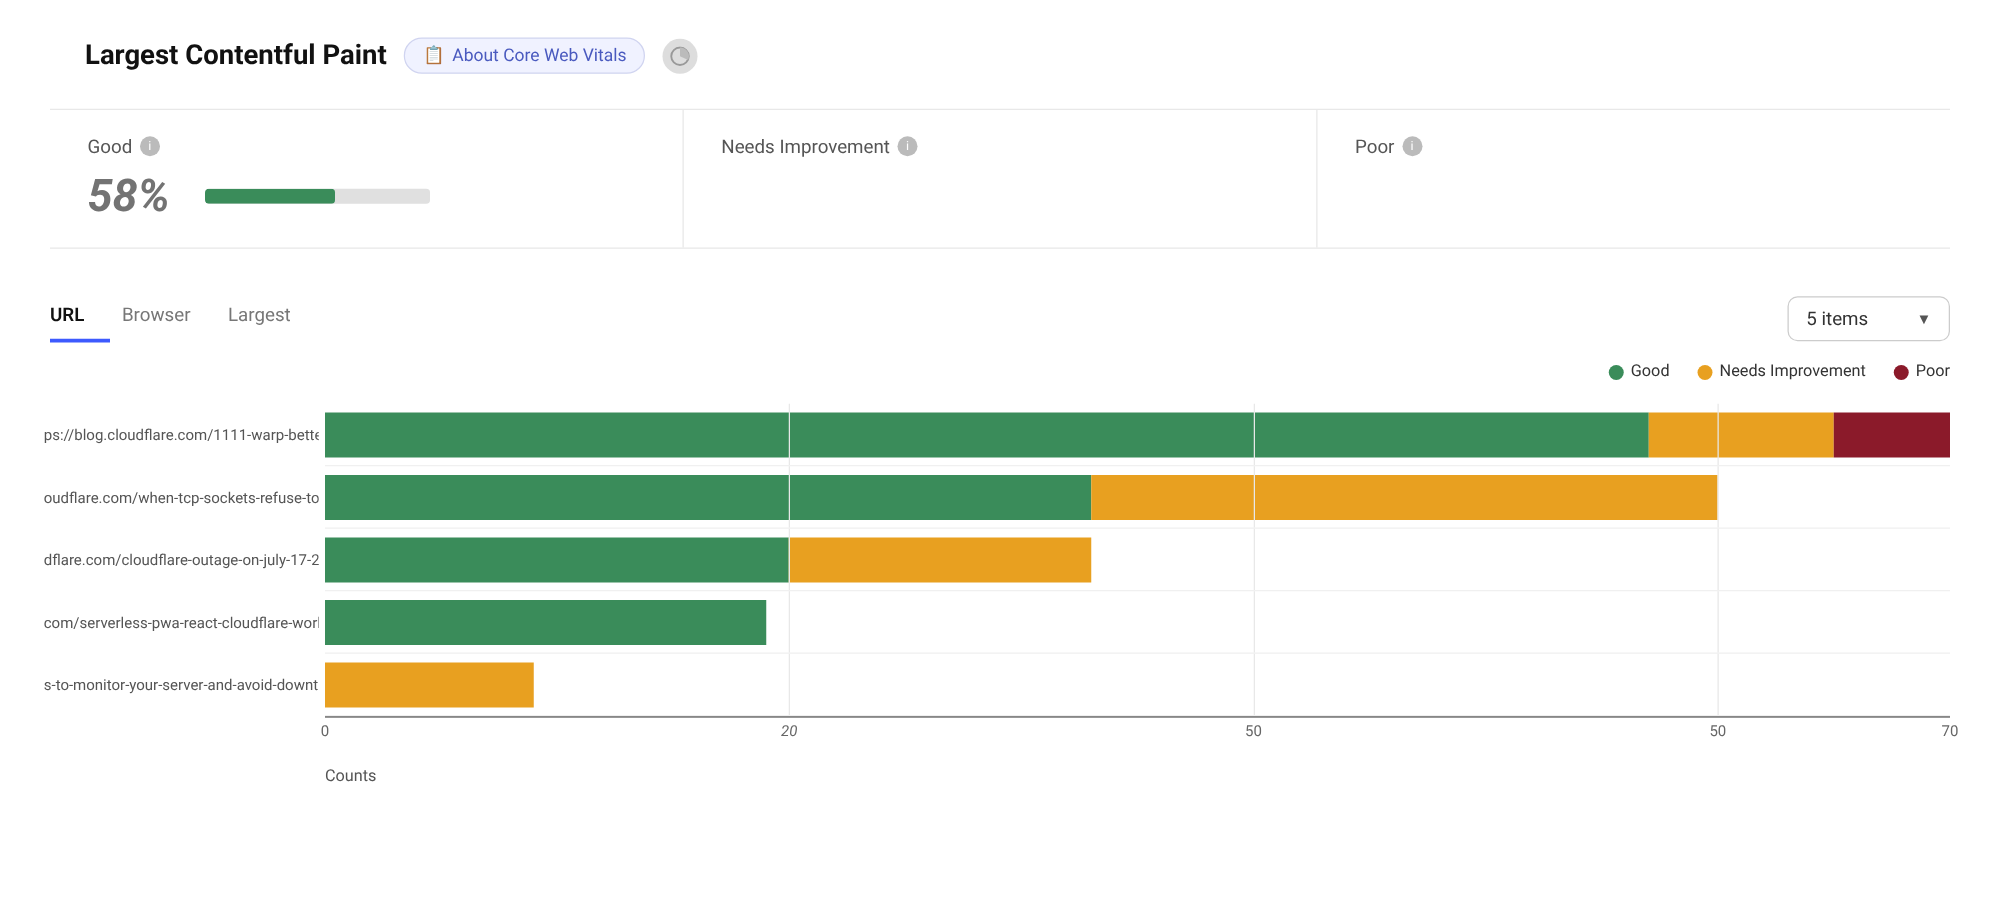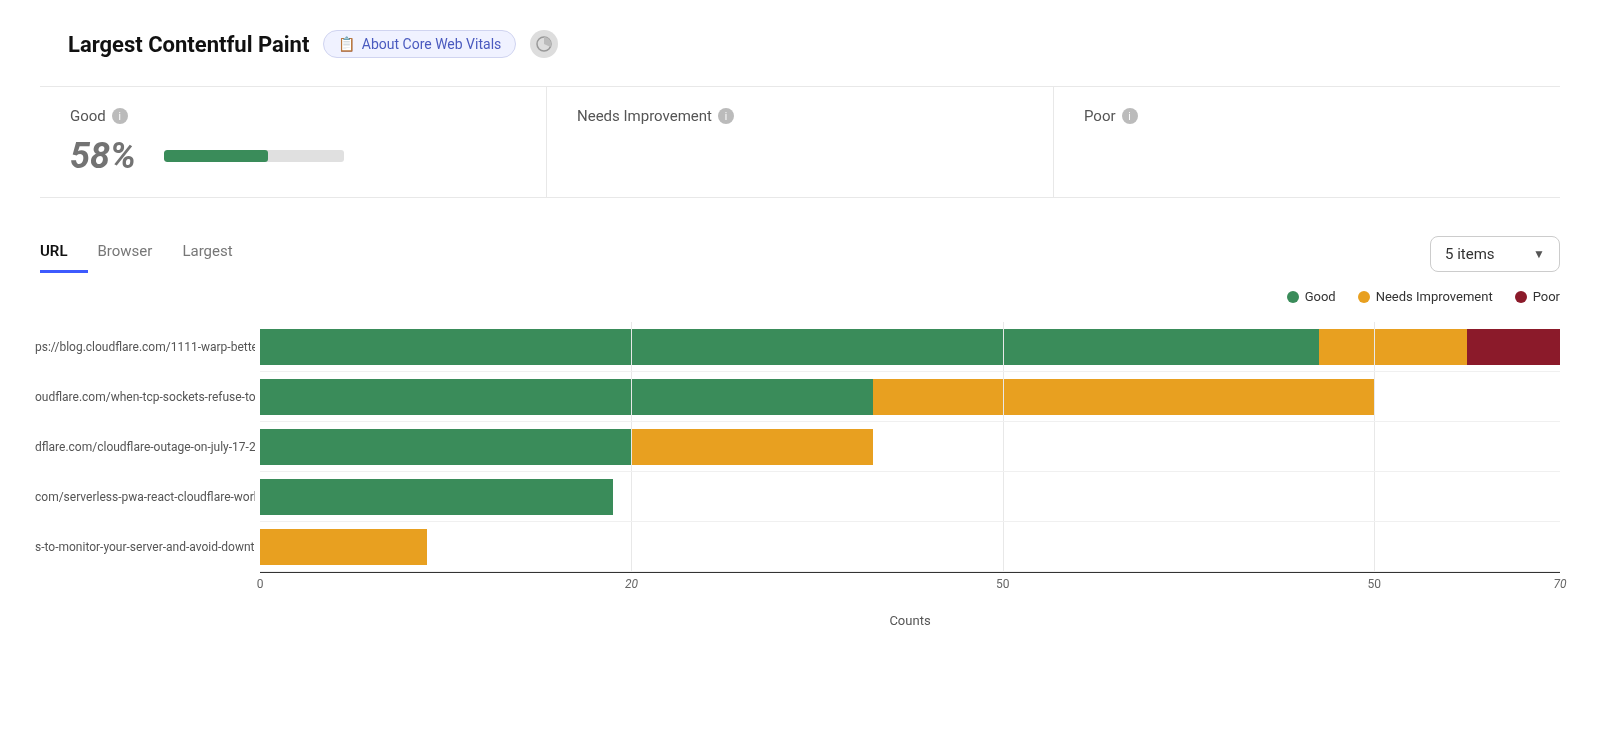--- a/index.html
+++ b/index.html
@@ -230,21 +230,20 @@
       position: relative;
       margin-top: 4px;
       font-size: 12px;
       color: #666;
     }
     .x-tick {
       position: absolute;
       transform: translateX(-50%);
     }
     .x-label {
-      text-align: center;
       margin-top: 16px;
       font-size: 13px;
       color: #555;
       width: 100%;
     }
     .gridline {
       position: absolute;
       top: 0;
       bottom: 0;
       width: 1px;
@@ -380,16 +379,16 @@
             <div class="bar-segment" style="width: 12.8571%; background-color: rgb(232, 160, 32);"></div>
           </div>
         </div>
       </div>
   </div>
   <div class="x-axis" id="x-axis" style="position:relative; height:20px; margin-top:4px;">
       <span class="x-tick" style="left: 0%;">0</span>
       <span class="x-tick" style="left: 28.5714%; font-style: italic;">20</span>
       <span class="x-tick" style="left: 57.1429%;">50</span>
       <span class="x-tick" style="left: 85.7143%;">50</span>
-      <span class="x-tick" style="left: 100%; font-style: italic;">70</span>
+      <span class="x-tick" style="left: 100%;">70</span>
     </div>
   <div class="x-label">Counts</div>
 </div>
 
 </body></html>

